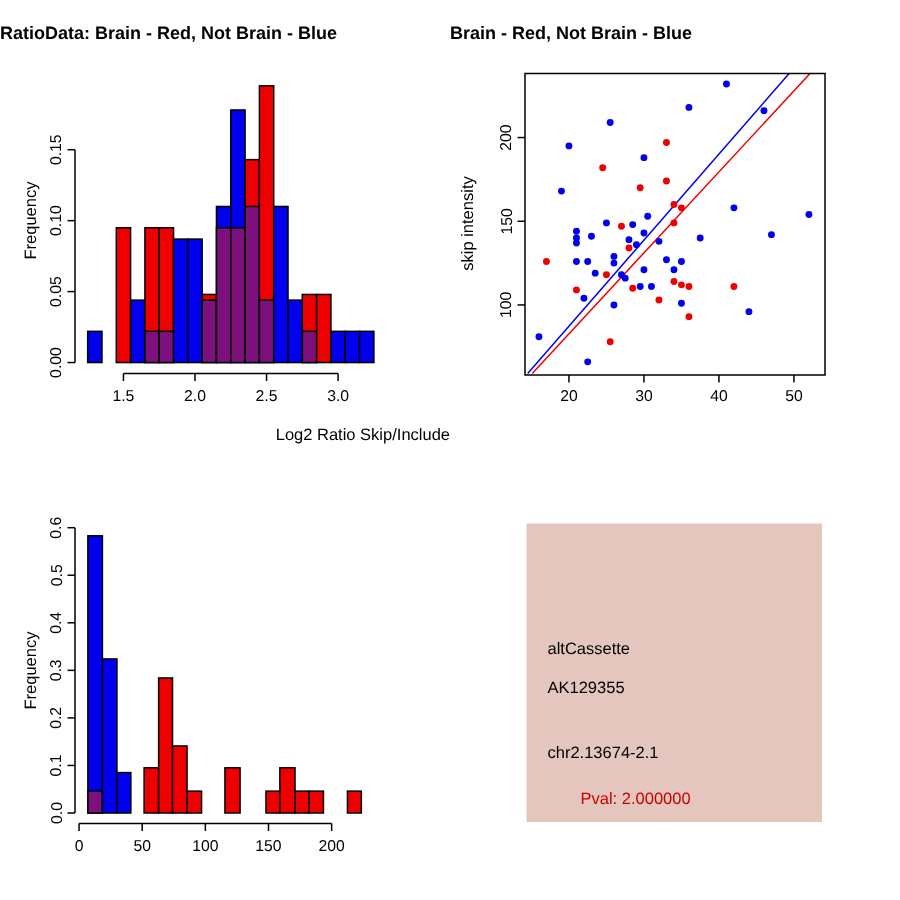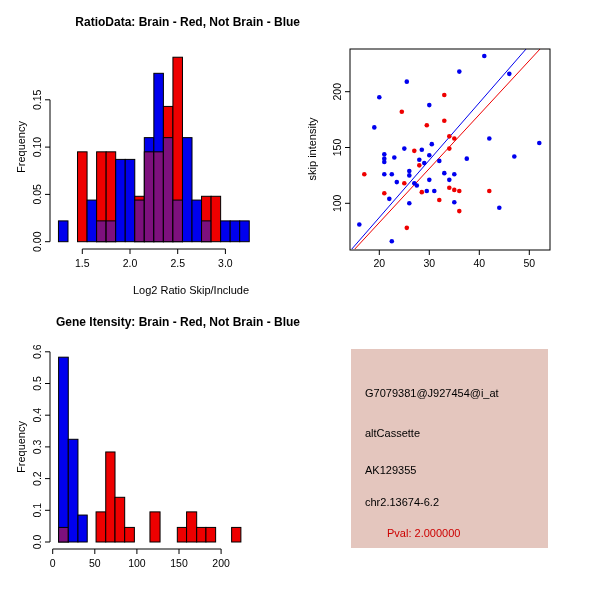--- a/index.html
+++ b/index.html
@@ -1,20 +1,20 @@
 <!DOCTYPE html>
 <html><head>
 <meta charset="utf-8">
 <style>
   html,body{margin:0;padding:0;background:#fff;font-family:"Liberation Sans",sans-serif;}
   #figure{position:relative;width:600px;height:600px;background:#ffffff;overflow:hidden;}
   svg{position:absolute;left:0;top:0;overflow:visible;}
   .panel-svg{position:absolute;}
-  .panel-title{position:absolute;width:300px;text-align:right;font-weight:bold;font-size:12px;color:#000;}
-  .axis-xlabel{position:absolute;width:300px;text-align:center;font-size:11px;color:#000;padding-left:41px;}
+  .panel-title{position:absolute;width:300px;text-align:left;font-weight:bold;font-size:12px;color:#000;}
+  .axis-xlabel{position:absolute;width:300px;text-align:right;font-size:11px;color:#000;}
   .axis-ylabel{position:absolute;white-space:nowrap;font-size:11px;color:#000;transform:translate(-50%,-50%) rotate(-90deg);}
   .info-box{position:absolute;left:351px;top:349px;width:197px;height:199px;}
   .info-line{position:absolute;left:14px;font-size:11px;color:#000;white-space:nowrap;}
 </style>
 </head>
 <body>
 
 <div id="figure">
 
   <svg id="chart0" class="panel-svg" style="left:0;top:0" width="300" height="300">
@@ -186,29 +186,28 @@
       <text x="41" y="146.9" text-anchor="middle" font-size="10.5" fill="#000000" transform="rotate(-90 41 146.9)">0.3</text>
       <line x1="50" y1="115.19999999999999" x2="45" y2="115.19999999999999" stroke="#000000"></line>
       <text x="41" y="115.19999999999999" text-anchor="middle" font-size="10.5" fill="#000000" transform="rotate(-90 41 115.19999999999999)">0.4</text>
       <line x1="50" y1="83.5" x2="45" y2="83.5" stroke="#000000"></line>
       <text x="41" y="83.5" text-anchor="middle" font-size="10.5" fill="#000000" transform="rotate(-90 41 83.5)">0.5</text>
       <line x1="50" y1="51.80000000000001" x2="45" y2="51.80000000000001" stroke="#000000"></line>
       <text x="41" y="51.80000000000001" text-anchor="middle" font-size="10.5" fill="#000000" transform="rotate(-90 41 51.80000000000001)">0.6</text>
     </svg>
 
   <div class="panel-title" style="left:0;top:15px">RatioData: Brain - Red, Not Brain - Blue</div>
-  <div class="panel-title" style="left:0;top:315px">Gene Itensity: Brain - Red, Not Brain - Blue</div>
+  <div class="panel-title" style="left:300px;top:15px">Brain - Red, Not Brain - Blue</div>
 
   <div class="axis-xlabel" style="left:0;top:284px">Log2 Ratio Skip/Include</div>
 
   <div class="axis-ylabel" style="left:21px;top:147px">Frequency</div>
   <div class="axis-ylabel" style="left:312px;top:149px">skip intensity</div>
   <div class="axis-ylabel" style="left:21px;top:447px">Frequency</div>
 
   <div class="info-box" id="infoBox" style="background: rgb(228, 198, 190);">
-    <div class="info-line" style="top:38px">G7079381@J927454@i_at</div>
     <div class="info-line" style="top:78px">altCassette</div>
-    <div class="info-line" style="top:115px">AK129355</div>
-    <div class="info-line" style="top:147px">chr2.13674-6.2</div>
+    <div class="info-line" style="top:104px">AK129355</div>
+    <div class="info-line" style="top:147px">chr2.13674-2.1</div>
     <div class="info-line" id="pvalLine" style="top: 178px; color: rgb(204, 0, 0); padding-left: 22px;">Pval: 2.000000</div>
   </div>
 
 </div>
 
 </body></html>

